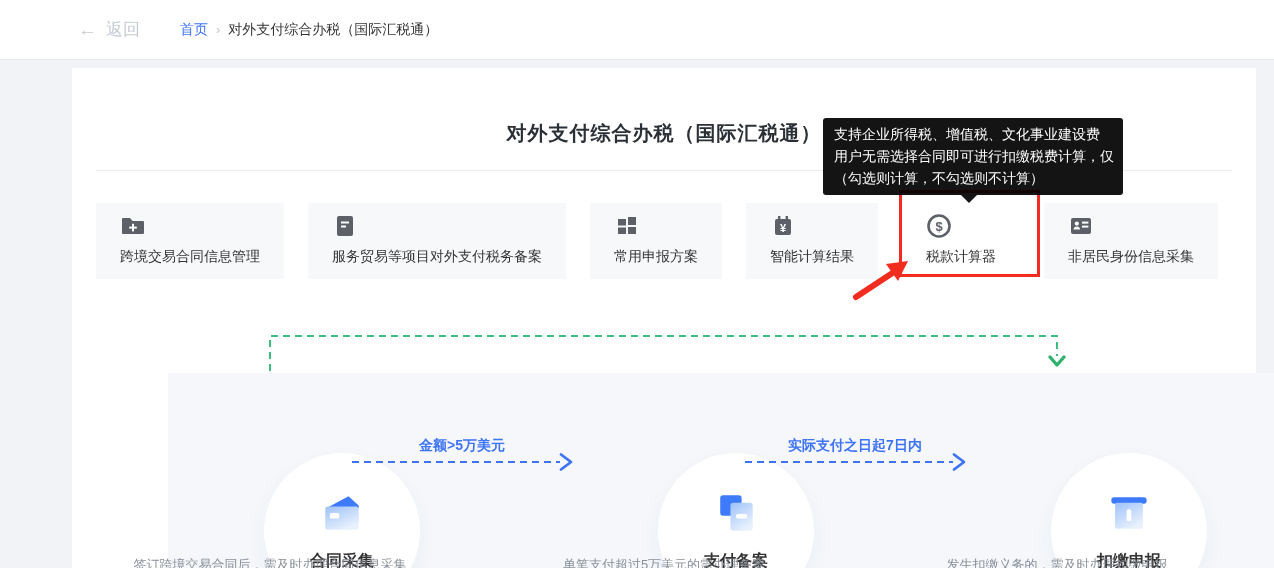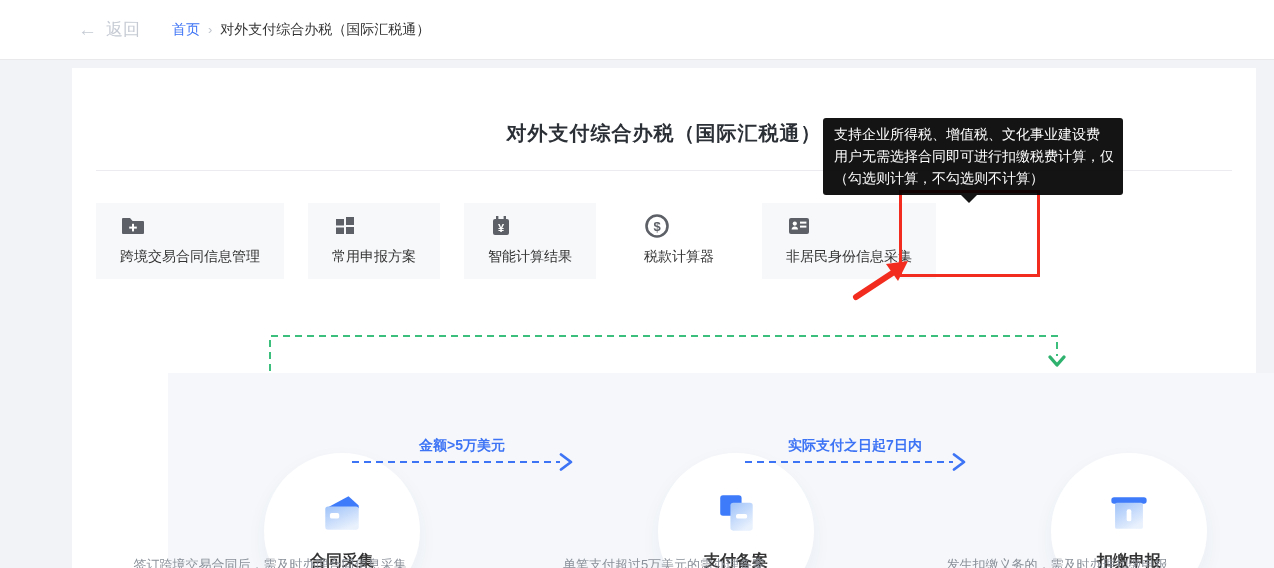--- a/index.html
+++ b/index.html
@@ -4,21 +4,21 @@
 <style>
   * { margin:0; padding:0; box-sizing:border-box; }
   html,body { font-family:"Liberation Sans", sans-serif; }
   #stage { position:relative; width:1274px; height:568px; background:#f1f3f6; overflow:hidden; }
 
   
   .topbar { position:absolute; left:0; top:0; width:1274px; height:60px; background:#fff;
             border-bottom:1px solid #e9e9ec; display:flex; align-items:center; }
   .back { display:flex; align-items:center; margin-left:78px; color:#c5cad3; font-size:17px; cursor:pointer; }
   .back .arr { font-size:19px; margin-right:9px; }
-  .crumbs { display:flex; align-items:center; margin-left:32px; font-size:14px; }
+  .crumbs { display:flex; align-items:center; margin-left:40px; font-size:14px; }
   .crumb-home { color:#3d73f5; cursor:pointer; }
   .crumb-sep { color:#c0c4cc; margin:0 8px; font-size:13px; }
   .crumb-cur { color:#333; }
 
   
   .card { position:absolute; left:72px; top:68px; width:1184px; height:520px; background:#fff; }
   .card-title { position:absolute; top:52px; left:0; right:0; text-align:center;
                 font-size:20px; font-weight:bold; color:#2b2f36; letter-spacing:1px; }
   .divider { position:absolute; top:102px; left:24px; right:24px; height:1px; background:#ececf0; }
 
@@ -81,20 +81,28 @@
     <div class="divider"></div>
 
     <div class="menu-row">
       <div class="menu-card">
         <svg class="micon" viewBox="0 0 26 26">
           <path d="M3 5h7l2.6 3H23a1 1 0 0 1 1 1v11a1 1 0 0 1-1 1H3a1 1 0 0 1-1-1V6a1 1 0 0 1 1-1z" fill="#5d6167"></path>
           <rect x="9.2" y="13.6" width="7.6" height="2" fill="#fff"></rect>
           <rect x="12" y="10.8" width="2" height="7.6" fill="#fff"></rect>
         </svg>
         <span class="mlabel">跨境交易合同信息管理</span>
+      </div>
+      <div class="menu-card">
+        <svg class="micon" viewBox="0 0 26 26">
+          <rect x="5" y="3" width="16" height="20" rx="2" fill="#5d6167"></rect>
+          <rect x="9" y="8.5" width="8" height="2" fill="#fff"></rect>
+          <rect x="9" y="12.5" width="5" height="2" fill="#fff"></rect>
+        </svg>
+        <span class="mlabel">服务贸易等项目对外支付税务备案</span>
       </div>
       <div class="menu-card">
         <svg class="micon" viewBox="0 0 26 26">
           <rect x="4" y="6" width="8" height="6.5" fill="#5d6167"></rect>
           <rect x="4" y="14.5" width="8" height="6.5" fill="#5d6167"></rect>
           <rect x="14" y="4" width="8" height="8" fill="#5d6167"></rect>
           <rect x="14" y="14" width="8" height="7" fill="#5d6167"></rect>
         </svg>
         <span class="mlabel">常用申报方案</span>
       </div>

